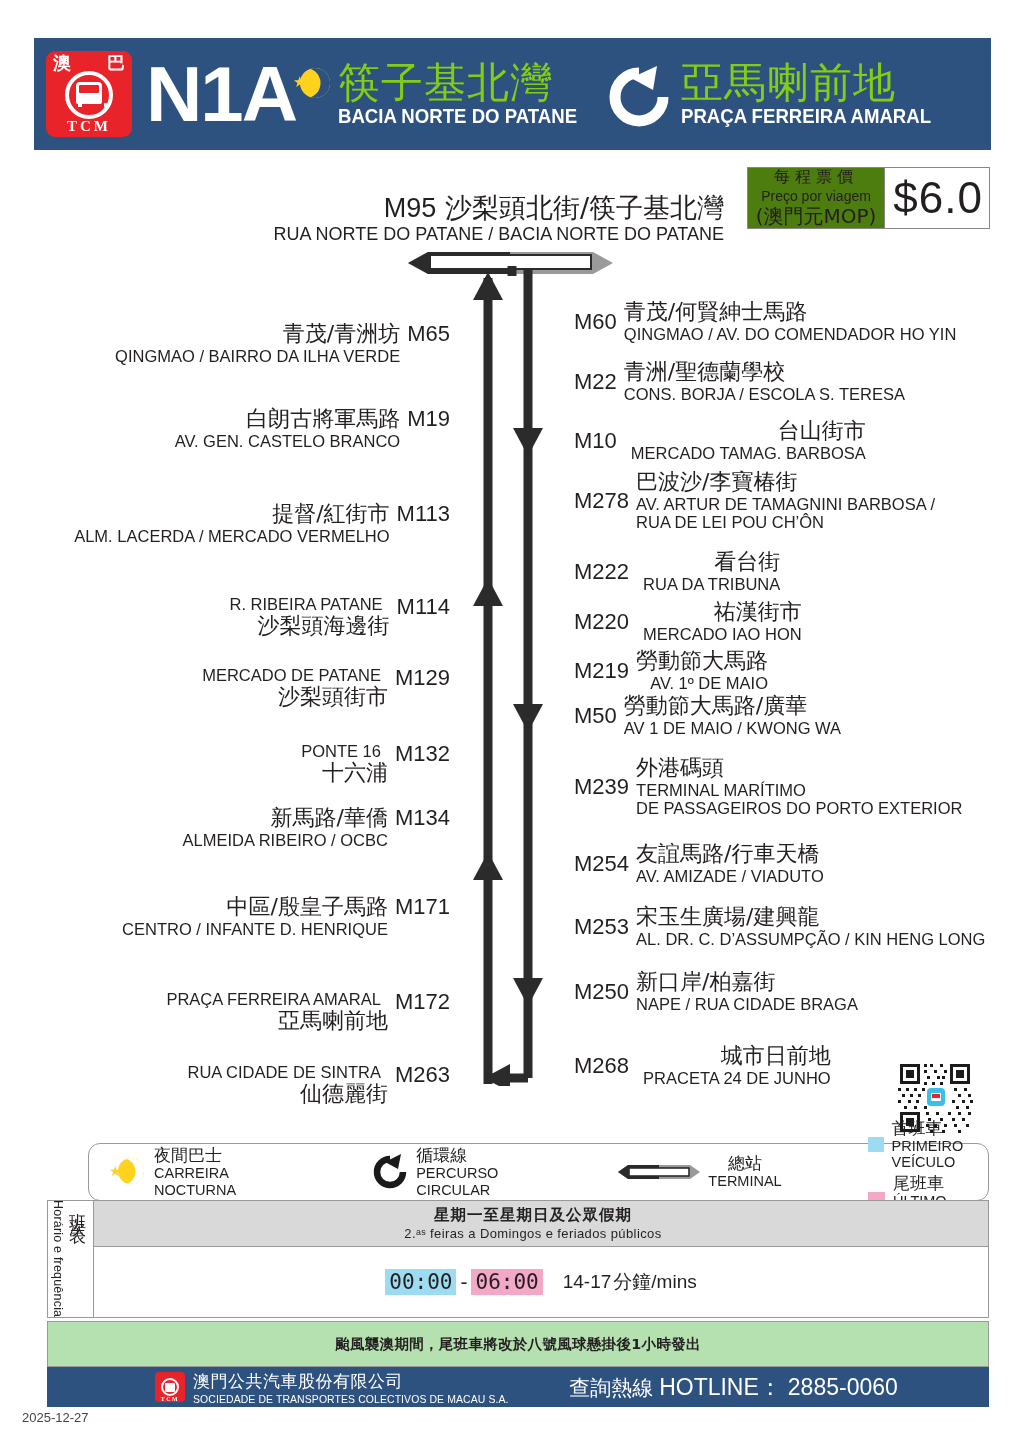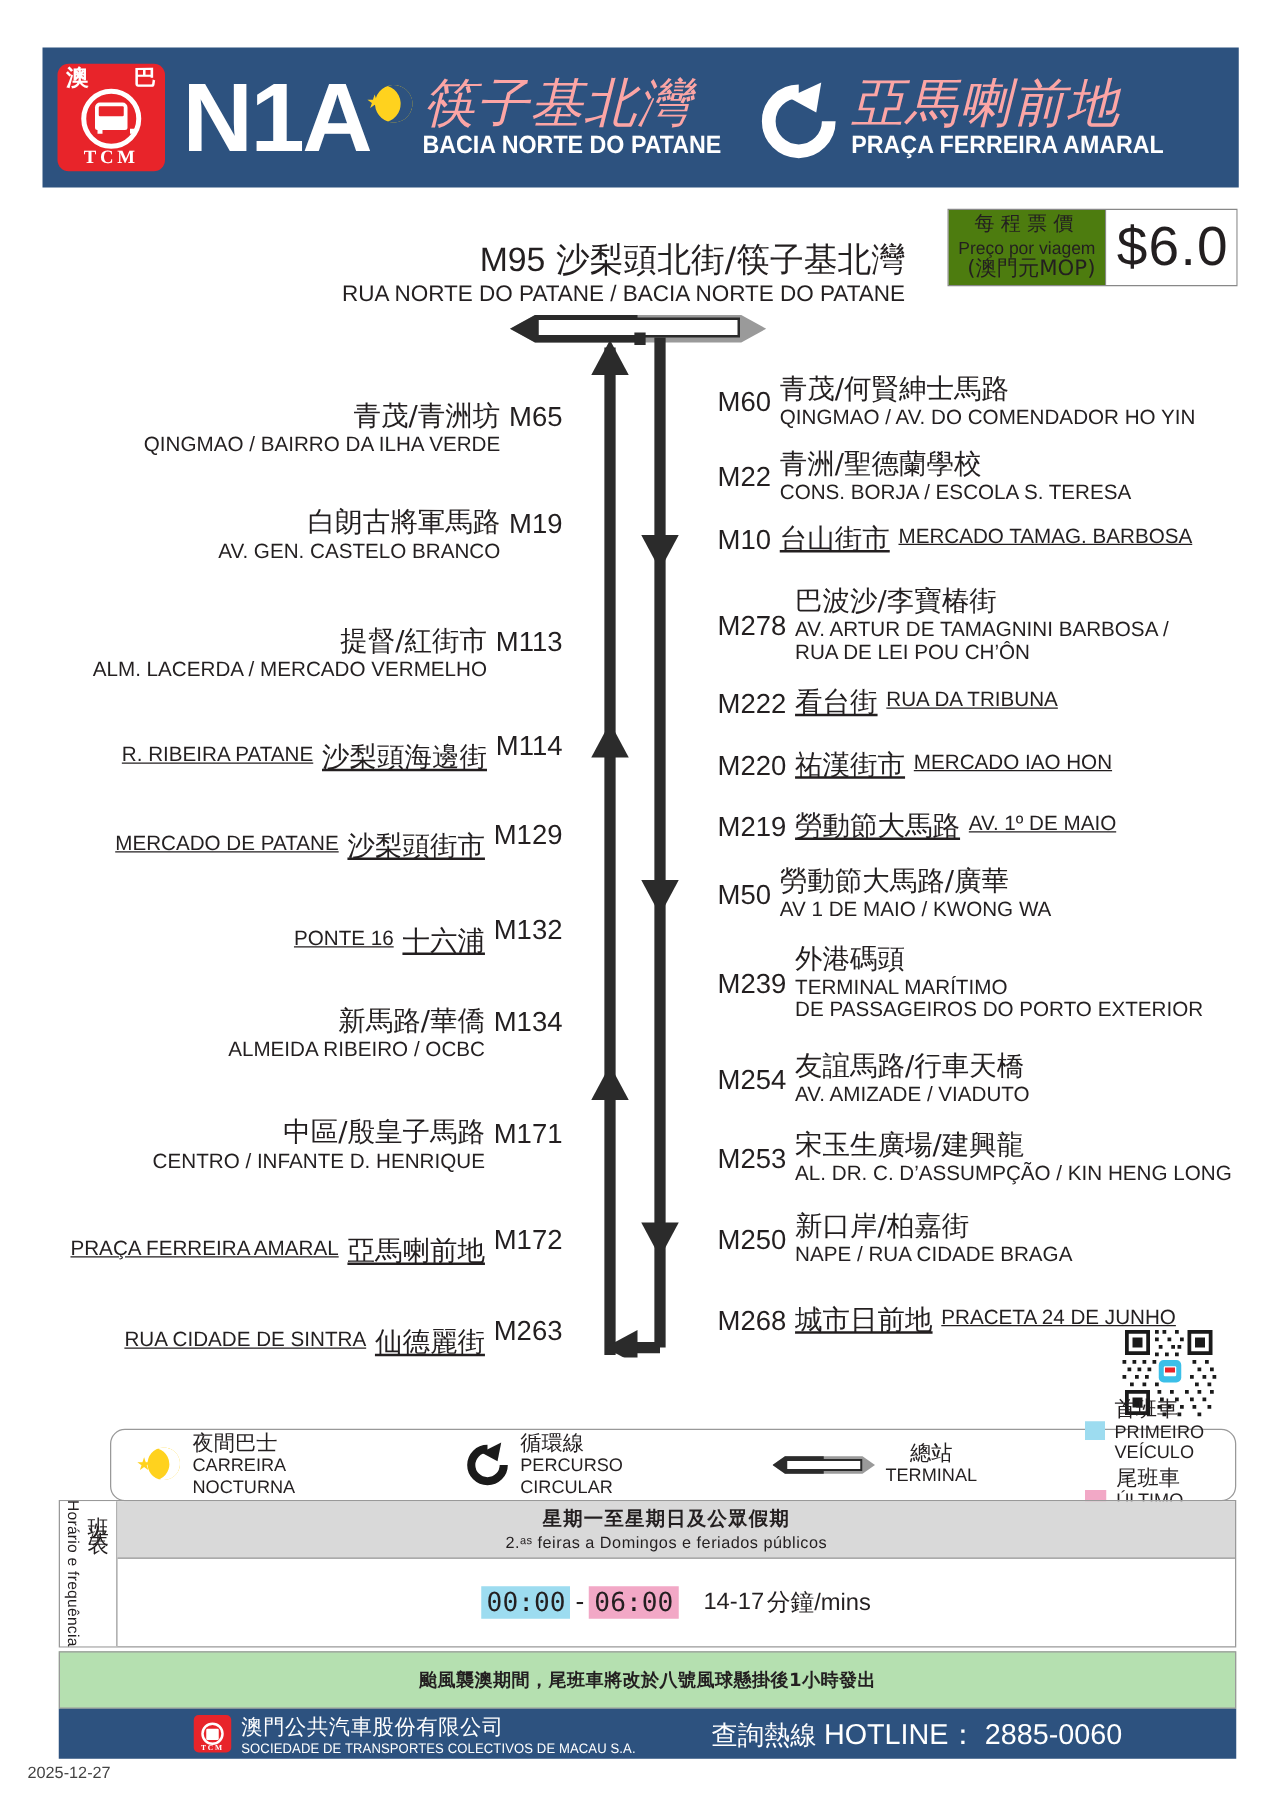--- a/index.html
+++ b/index.html
@@ -69,24 +69,23 @@
     background: #ffd21e;
     box-shadow: inset -9px 3px 0 0 #2d527f;
     transform: rotate(18deg);
   }
   .star {
     position: absolute; left: 1px; top: 10px;
     color: #ffd21e; font-size: 15px; line-height: 1;
   }
   .dest-block { margin-left: 4px; flex: 0 0 auto; }
   .dest-cn {
-    color: #fca5a5; font-size: 42px; line-height: 1.06;
+    color: #84cc16; font-size: 42px; line-height: 1.06;
     letter-spacing: 1px; white-space: nowrap;
     font-family: "DejaVu Sans", sans-serif;
-    font-style: italic;
   }
   .dest-pt {
     color: #fff; font-size: 20px; line-height: 1.1;
     white-space: nowrap; font-weight: bold;
     transform: scaleX(0.93); transform-origin: left center;
   }
   .circ-icon {
     position: relative; width: 72px; height: 72px;
     margin: 0 2px 0 8px; flex: 0 0 auto;
   }
@@ -98,21 +97,21 @@
     height: 62px; display: flex; align-items: stretch;
     border: 1px solid #888;
   }
   .fare-label {
     background: #4d7c0f; padding: 2px 8px 3px 8px;
     display: flex; flex-direction: column; justify-content: center;
     border-right: 1px solid #888;
   }
   .fare-l1 { font-size: 16px; letter-spacing: 5px; text-align:center; font-family: "DejaVu Sans", sans-serif; }
   .fare-l2 { font-size: 14px; text-align: center; line-height: 1.15; }
-  .fare-l3 { font-size: 17px; text-align: right; line-height: 1.15; font-family: "DejaVu Sans", sans-serif;}
+  .fare-l3 { font-size: 20px; text-align: left; line-height: 1.15; font-family: "DejaVu Sans", sans-serif;}
   .fare-amount {
     background: #fff; display: flex; align-items: center;
     padding: 0 6px 0 8px; font-size: 44px; letter-spacing: 1px;
   }
 
   
   .term-title {
     position: absolute; left: 0; top: 193px; width: 724px;
     text-align: right;
   }
@@ -140,21 +139,21 @@
   .stops-left .code  { margin-left: 7px; }
   .stops-right .code { margin-right: 7px; }
 
   .stop .names { display: flex; flex-direction: column; }
   .stops-left .names  { align-items: flex-end; text-align: right; margin-top: 20px; }
   .stops-right .names { align-items: flex-start; text-align: left; }
 
   .stop .cn { font-size: 22px; line-height: 1.12; white-space: nowrap; font-family: "DejaVu Sans", sans-serif; }
   .stop .pt { font-size: 16.5px; line-height: 1.14; white-space: nowrap; }
   .stop.inline { align-items: center; }
-  .stop.inline .names { flex-direction: row; align-items: flex-start; text-decoration: underline; }
+  .stop.inline .names { flex-direction: column; align-items: flex-end; }
   .stop.inline .cn { font-size: 22px; }
   .stop.inline .pt { font-size: 16.5px; }
   .stops-left .stop.inline .pt  { margin-right: 7px; }
   .stops-right .stop.inline .pt { margin-left: 7px; }
 
   
   .qr { position: absolute; left: 896px; top: 1062px; width: 78px; height: 73px; }
 
   
   .legend {

